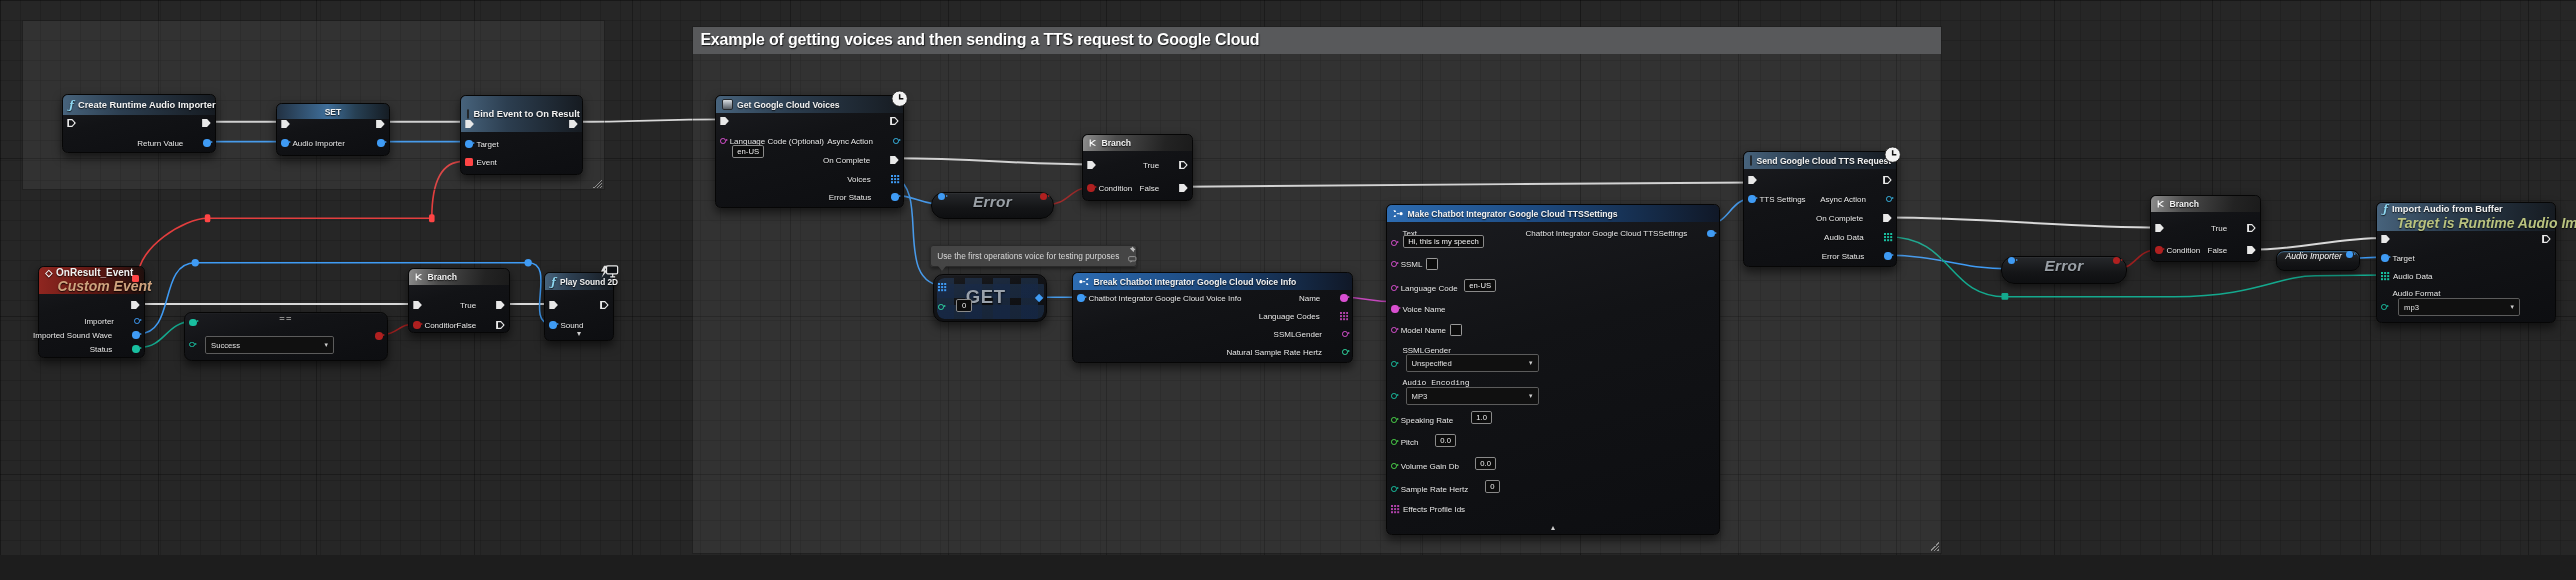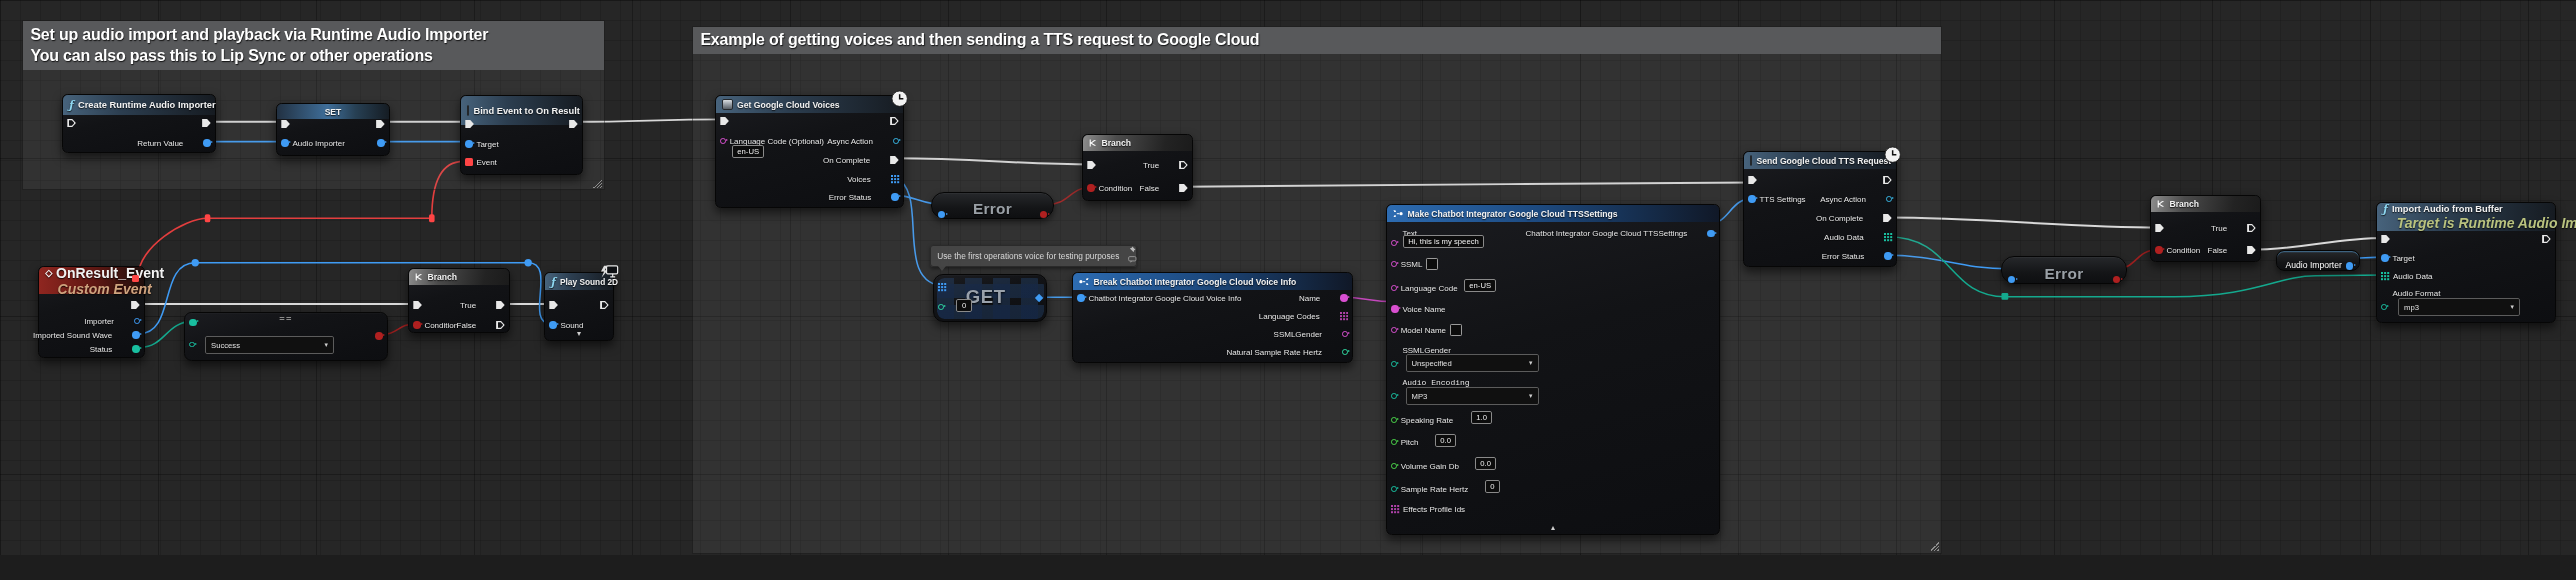--- a/index.html
+++ b/index.html
@@ -53,21 +53,21 @@
   .tfield{position:absolute;background:#0c0c0c;border:0.6px solid #8a8a8a;border-radius:1.9px;color:#efefef;
     font-size:7.7px;padding:1.2px 4.3px;white-space:nowrap;}
   .dd{position:absolute;background:#101010;border:0.6px solid #5c5c5c;border-radius:1.9px;color:#e2e2e2;
     font-size:7.7px;display:flex;align-items:center;justify-content:space-between;padding:0 5px;}
   .dd .chev{color:#cfcfcf;font-size:6.8px;}
   .cbox{width:10px;height:10px;background:#0c0c0c;border:0.9px solid #9a9a9a;border-radius:1.2px;flex:0 0 auto;}
   .chevbtn{position:absolute;left:0;right:0;text-align:center;color:#cfcfcf;font-size:8px;}
   
   .pill{position:absolute;background:linear-gradient(180deg,#26282b 0%,#141517 60%,#0e0f11 100%);
     border:0.6px solid #050505;border-radius:13px;box-shadow:0 3.1px 6.2px rgba(0,0,0,.5), inset 0 0.6px 0 rgba(255,255,255,.08);
-    display:flex;align-items:flex-end;justify-content:center;}
+    display:flex;align-items:flex-start;justify-content:center;font-style:italic;}
   .pill .big{font-size:15.4px;font-weight:bold;color:#9aa0a6;letter-spacing:0.3px;text-shadow:0 1.2px 1.2px rgba(0,0,0,.8);}
   .pill .pinL{position:absolute;left:5.6px;} .pill .pinR{position:absolute;right:5.6px;}
   .varpill{box-shadow:0 3.1px 6.2px rgba(0,0,0,.5), inset 0 1.2px 0 rgba(90,170,230,.45);border-radius:8px;}
   .varpill .lbl{font-size:8.6px;color:#fff;margin-right:8.6px;}
   
   .badge{position:absolute;}
   
   .bubble{position:absolute;background:rgba(70,70,70,.92);border:0.6px solid #2a2a2a;border-radius:3.1px;
     color:#d8d8d8;font-size:8.3px;display:flex;align-items:center;padding:0 6.2px;box-shadow:0 1.9px 3.7px rgba(0,0,0,.4);}
   .bubble::after{content:"";position:absolute;left:7.4px;bottom:-5px;border-left:4.3px solid transparent;border-right:4.3px solid transparent;border-top:5px solid rgba(70,70,70,.92);}
@@ -128,24 +128,20 @@
     <g>
       <rect x="331.5" y="346.5" width="9" height="13" rx="3" fill="#ff4545"></rect>
       <rect x="694.5" y="346.5" width="9" height="13" rx="3" fill="#ff4545"></rect>
       <circle cx="316" cy="425" r="6" fill="#3f9bf4"></circle>
       <circle cx="855" cy="425" r="6" fill="#3f9bf4"></circle>
       <rect x="3240" y="474" width="11" height="11" rx="2" fill="#14a98e"></rect>
     </g>
   </svg>
 
   <div class="comment" style="left:22px;top:20.4px;width:581px;height:168px;">
-    <div class="comment-bar" style="height:44px;">
-      <div class="l">Set up audio import and playback via Runtime Audio Importer</div>
-      <div class="l">You can also pass this to Lip Sync or other operations</div>
-    </div>
     <div class="handle"></div>
   </div>
 
   <div class="comment" style="left:692px;top:26px;width:1248px;height:526px;">
     <div class="comment-bar" style="height:22px;">
       <div class="l">Example of getting voices and then sending a TTS request to Google Cloud</div>
     </div>
     <div class="handle"></div>
   </div>
 
@@ -179,21 +175,21 @@
     <div class="pr L" style="top:34px;">
         <span class="pdot" style="--c:#3f9bf4"></span>
         <span>Audio Importer</span>
       </div>
     <div class="pr R" style="top:34px;">
         <span class="pdot" style="--c:#3f9bf4"></span>
       </div>
   </div>
 
   <div class="node" style="left:460px;top:95px;width:121px;height:78px;">
-    <div class="nh hdr-steel" style="height:29px;">
+    <div class="nh hdr-steel" style="height:36px;">
       <span class="sqico"></span>
       <span>Bind Event to On Result</span>
     </div>
     <div class="pr L" style="top:23px;">
         <span class="pex"></span>
       </div>
     <div class="pr R" style="top:23px;">
         <span class="pex"></span>
       </div>
     <div class="pr L" style="top:43px;">
@@ -203,21 +199,21 @@
     <div class="pr L" style="top:61px;">
         <span class="psq" style="--c:#ff4545"></span>
         <span>Event</span>
       </div>
   </div>
 
   <div class="node" style="left:38px;top:266px;width:105px;height:90px;">
     <div class="nh hdr-red" style="height:27px;align-items:flex-start;flex-direction:column;justify-content:center;gap:0;position:relative;">
       <span style="display:flex;align-items:center;gap:3.7px;">
           <span class="diamico">◇</span>
-          <span style="font-size:14px;">OnResult_Event</span>
+          <span style="font-size:10px;">OnResult_Event</span>
         </span>
       <span class="sub" style="color:#cfa37e;margin-left:12.4px;">Custom Event</span>
       <span class="psq" style="--c:#ff4545;position:absolute;right:5px;top:8px;"></span>
     </div>
     <div class="pr R" style="top:33px;">
         <span class="pex"></span>
       </div>
     <div class="pr R" style="top:49px;">
         <span class="pdot h" style="--c:#3f9bf4"></span>
         <span>Importer</span>

